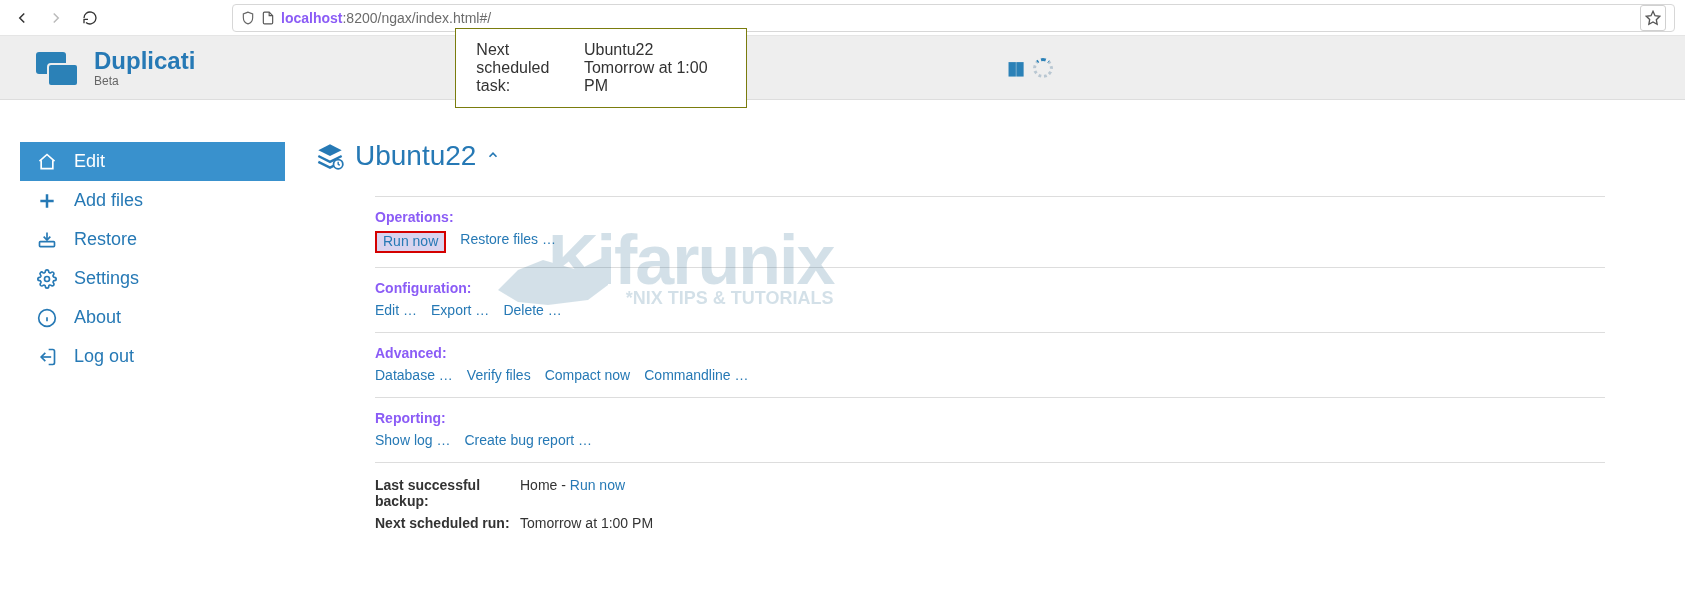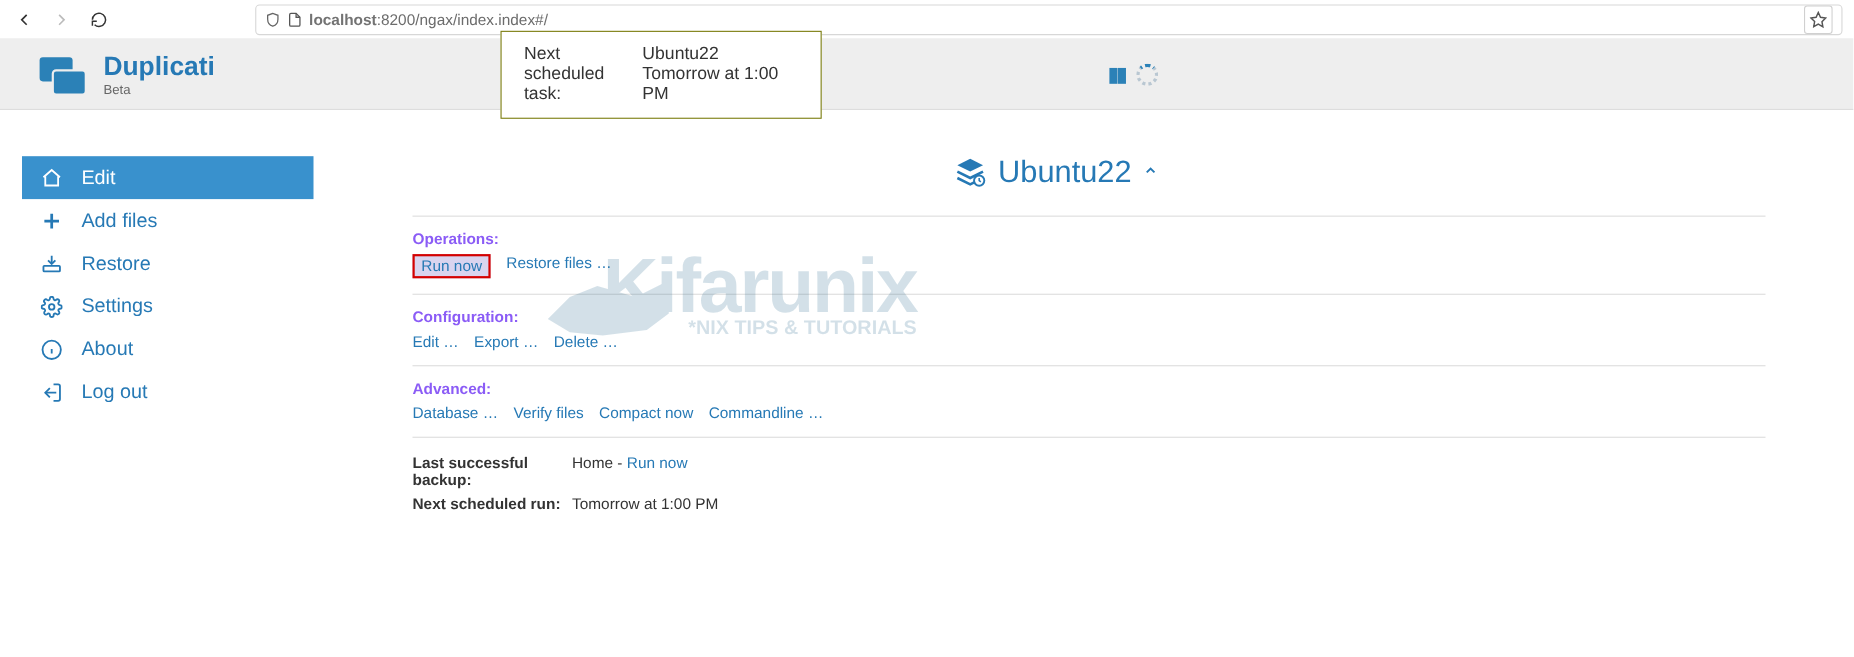--- a/index.html
+++ b/index.html
@@ -30,21 +30,21 @@
     border-radius: 4px;
     display: flex;
     align-items: center;
     padding: 0 8px;
     gap: 6px;
     font-size: 14px;
     color: #222;
     background: #fff;
     margin-left: 120px;
   }
-  .url-host { color: #737373; font-weight: 600; margin-top: 32px; }
+  .url-host { color: #8b5cf6; font-weight: 600; margin-top: 32px; }
   .url-rest { color: #6c6c6c; }
   .star-btn {
     width: 26px; height: 26px;
     display: flex; align-items: center; justify-content: center;
     color: #555;
     border: 1px solid #d0d0d0;
     border-radius: 3px;
     margin-left: 4px;
   }
 
@@ -99,21 +99,20 @@
   }
   .sidebar-item.active { background: #3991cd; color: #fff; }
   .sidebar-item .icon { width: 22px; display: flex; justify-content: center; }
   .sidebar-item.active .icon svg { stroke: #fff; }
 
   .main { flex: 1; padding: 40px 0 0 30px; max-width: 1320px; }
   .job-title {
     display: flex; align-items: center; gap: 10px;
     color: #2679b5; font-size: 28px; font-weight: 500;
     margin-bottom: 24px;
-    justify-content: center;
   }
   .chev-up { color: #2679b5; font-size: 18px; }
 
   .section { border-top: 1px solid #ddd; padding: 12px 0 14px; margin-left: 60px; max-width: 1260px; }
   .section:first-of-type { border-top: none; }
   .section-title { font-weight: 700; font-size: 14px; color: #8b5cf6; margin-bottom: 6px; }
   .action-row { display: flex; gap: 14px; font-size: 14px; margin-top: 4px; }
   .action-row a { color: #2679b5; text-decoration: none; cursor: pointer; }
   .run-now-box {
     border: 2px solid #d40000; padding: 0 6px 2px; display: inline-block;
@@ -160,21 +159,21 @@
       </svg>
   </div>
   <div class="url-field">
     <svg width="14" height="14" viewBox="0 0 24 24" fill="none" stroke="#666" stroke-width="2">
         <path d="M12 2 4 5v6c0 5 3.4 9.6 8 11 4.6-1.4 8-6 8-11V5l-8-3z"></path>
       </svg>
     <svg width="14" height="14" viewBox="0 0 24 24" fill="none" stroke="#555" stroke-width="2">
         <path d="M14 2H6a2 2 0 0 0-2 2v16a2 2 0 0 0 2 2h12a2 2 0 0 0 2-2V8z"></path>
         <path d="M14 2v6h6"></path>
       </svg>
-    <span><span class="url-host">localhost</span><span class="url-rest">:8200/ngax/index.index#/</span></span>
+    <span><span class="url-host">localhost</span><span class="url-rest">:8200/ngax/index.html#/</span></span>
     <div style="flex:1"></div>
     <div class="star-btn">
       <svg width="16" height="16" viewBox="0 0 24 24" fill="none" stroke="#555" stroke-width="2">
           <path d="m12 2 3 6.5 7 1-5 5 1.2 7L12 18l-6.2 3.4L7 14.4 2 9.5l7-1L12 2z"></path>
         </svg>
     </div>
   </div>
 </div>
 
 <div class="app-header">
@@ -295,20 +294,27 @@
     <div class="section">
       <div class="section-title">Advanced:</div>
       <div class="action-row">
         <a>Database …</a>
         <a>Verify files</a>
         <a>Compact now</a>
         <a>Commandline …</a>
       </div>
     </div>
 
+    <div class="section">
+      <div class="section-title">Reporting:</div>
+      <div class="action-row">
+        <a>Show log …</a>
+        <a>Create bug report …</a>
+      </div>
+    </div>
 
     <div class="sep-top"></div>
     <div class="meta-row">
       <span class="meta-label">Last successful backup:</span>
       <span class="meta-val">
         <span>Home - </span><a>Run now</a>
       </span>
     </div>
     <div class="meta-row">
       <span class="meta-label">Next scheduled run:</span>

